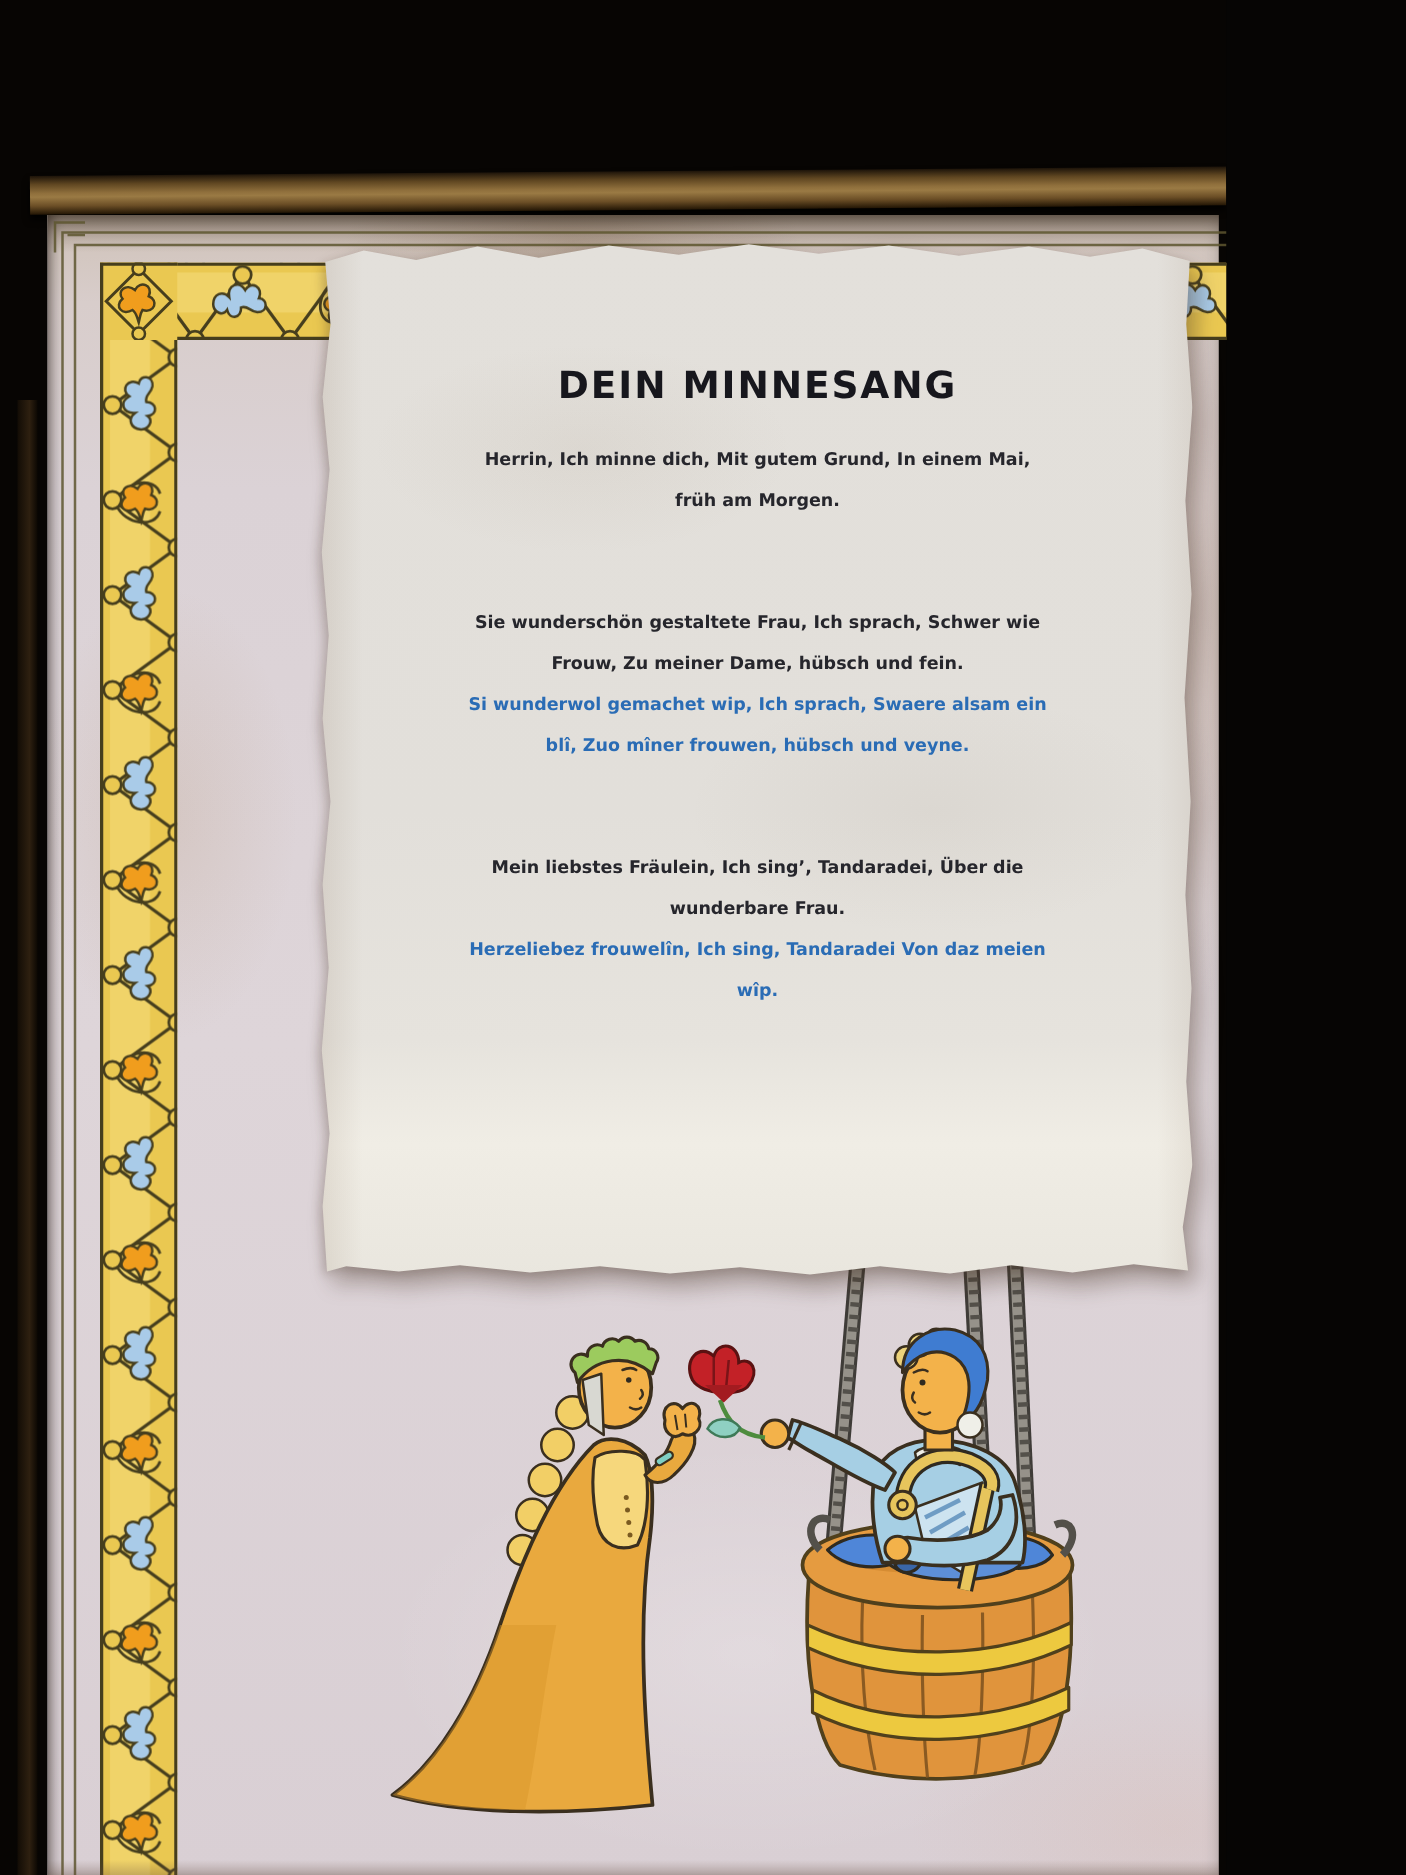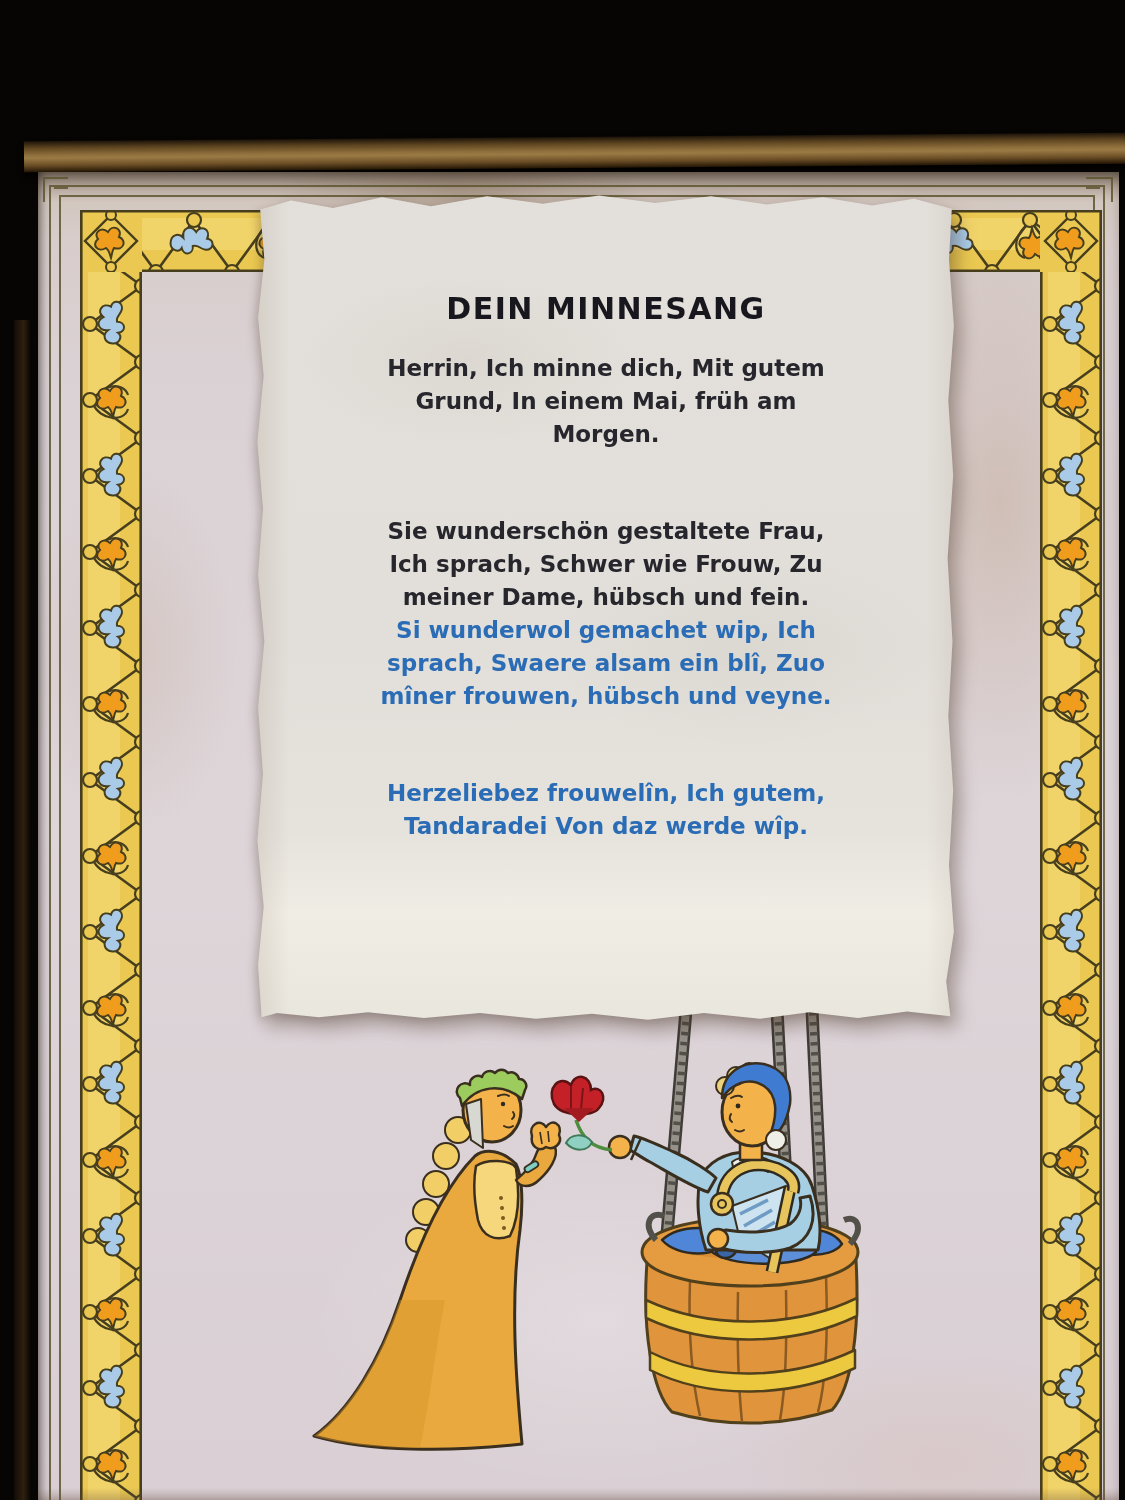--- a/index.html
+++ b/index.html
@@ -1,17 +1,17 @@
 <!DOCTYPE html>
 <html><head>
 <meta charset="utf-8">
 <style>
   html,body{margin:0;padding:0;background:#060504;}
-  .photo{position:relative;width:1125px;height:1500px;background:#070503;overflow:hidden;
-         font-family:"DejaVu Sans",sans-serif;}
+  .photo{position:relative;width:933px;height:1500px;background:#070503;overflow:hidden;
+         font-family:"DejaVu Sans",sans-serif;padding-left:48px;}
   
   .wood{position:absolute;left:24px;right:0;top:137px;height:31px;transform:rotate(-0.45deg);
         background:linear-gradient(180deg,#1c1309 0%,#5f4621 22%,#8f6f3c 45%,#9a7a44 55%,#6b4e26 78%,#231605 100%);
         box-shadow:0 4px 6px rgba(0,0,0,.9);z-index:1;}
   .frame-sliver{position:absolute;left:14px;top:320px;bottom:0;width:16px;
         background:linear-gradient(90deg,#120c05,#2e2010 60%,#0c0803);z-index:1;}
   
   .screen{position:absolute;left:38px;right:6px;top:172px;bottom:0;z-index:2;
     background:
       linear-gradient(180deg, rgba(80,60,40,.38) 0px, rgba(80,60,40,0) 30px),
@@ -34,21 +34,21 @@
        radial-gradient(240px 120px at 30% 20%, rgba(140,120,95,.08), transparent 70%),
        radial-gradient(280px 140px at 70% 55%, rgba(130,115,95,.07), transparent 70%),
        linear-gradient(90deg, rgba(130,105,80,.14), rgba(130,105,80,0) 34px),
        linear-gradient(270deg, rgba(130,105,80,.10), rgba(130,105,80,0) 30px),
        linear-gradient(180deg,#e3e0db 0%,#e2dfda 55%,#e6e3dd 77%,#f0ede5 87%,#e9e6de 100%);
      clip-path:polygon(0.6% 2%,5% 0.9%,11% 1.8%,18% 0.5%,25% 1.6%,33% 0.4%,41% 1.3%,49% 0.3%,57% 1.2%,65% 0.4%,73% 1.4%,81% 0.5%,88% 1.5%,94% 0.7%,99.4% 1.9%,99% 8%,99.7% 16%,98.9% 25%,99.6% 34%,98.8% 44%,99.5% 54%,98.9% 63%,99.6% 72%,99% 81%,99.7% 89%,98.6% 95%,99.2% 99.2%,93% 98.6%,86% 99.4%,79% 98.7%,72% 99.5%,64% 98.8%,56% 99.6%,48% 98.9%,40% 99.5%,32% 98.8%,24% 99.4%,16% 98.7%,9% 99.3%,3% 98.8%,0.8% 99.3%,0.3% 93%,1.1% 86%,0.2% 78%,1% 70%,0.3% 62%,1.2% 54%,0.3% 46%,1% 38%,0.2% 30%,1.1% 22%,0.3% 15%,1.2% 8%);}
   .text-block{position:absolute;left:333px;top:119px;width:470px;text-align:center;z-index:6;font-weight:bold;}
   .text-block h1{font-size:30px;letter-spacing:1.5px;color:#17171d;margin:0 0 26px 0;font-weight:bold;}
   .stanza{margin:0 0 64px 0;}
   .stanza:last-child{margin-bottom:0;}
-  .stanza p{margin:0;font-size:23px;line-height:33px;}
+  .stanza p{margin:0;font-size:14px;line-height:33px;}
   .modern{color:#26262c;}
   .medieval{color:#2a6cb5;}
 </style>
 </head>
 <body>
 
 <svg width="0" height="0" style="position:absolute" aria-hidden="true">
  <defs>
   <path id="leafO" d="M0,15 C-2,9 -2,7 -5,5 C-13,10 -20,2 -13,-4 C-18,-10 -10,-17 -3,-11 C1,-19 12,-15 8,-6 C16,-3 13,8 3,5 C1,8 1,11 0,15 Z"></path>
   <path id="leafB" d="M-5,21 C-13,18 -13,10 -6,7 C-16,5 -16,-5 -7,-7 C-13,-14 -4,-22 3,-15 C6,-22 16,-18 13,-10 C10,-4 5,-5 5,1 C13,3 12,13 3,12 C7,17 1,23 -5,21 Z"></path>
@@ -260,18 +260,19 @@
     <div class="text-block">
       <h1>DEIN MINNESANG</h1>
       <div class="stanza">
         <p class="modern">Herrin, Ich minne dich, Mit gutem Grund, In einem Mai, früh am Morgen.</p>
       </div>
       <div class="stanza">
         <p class="modern">Sie wunderschön gestaltete Frau, Ich sprach, Schwer wie Frouw, Zu meiner Dame, hübsch und fein.</p>
         <p class="medieval">Si wunderwol gemachet wip, Ich sprach, Swaere alsam ein blî, Zuo mîner frouwen, hübsch und veyne.</p>
       </div>
       <div class="stanza">
-        <p class="medieval">Herzeliebez frouwelîn, Ich gutem, Tandaradei Von daz werde wîp.</p>
+        <p class="modern">Mein liebstes Fräulein, Ich sing’, Tandaradei, Über die wunderbare Frau.</p>
+        <p class="medieval">Herzeliebez frouwelîn, Ich sing, Tandaradei Von daz meien wîp.</p>
       </div>
     </div>
 
   </div>
 </div>
 
 </body></html>

